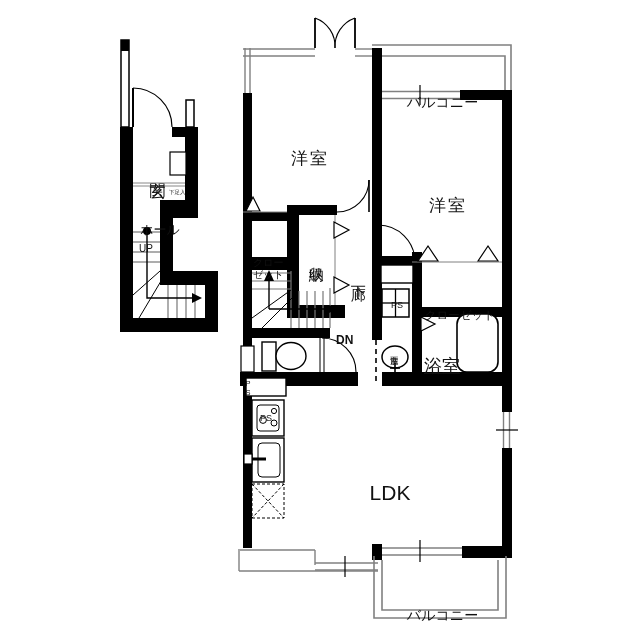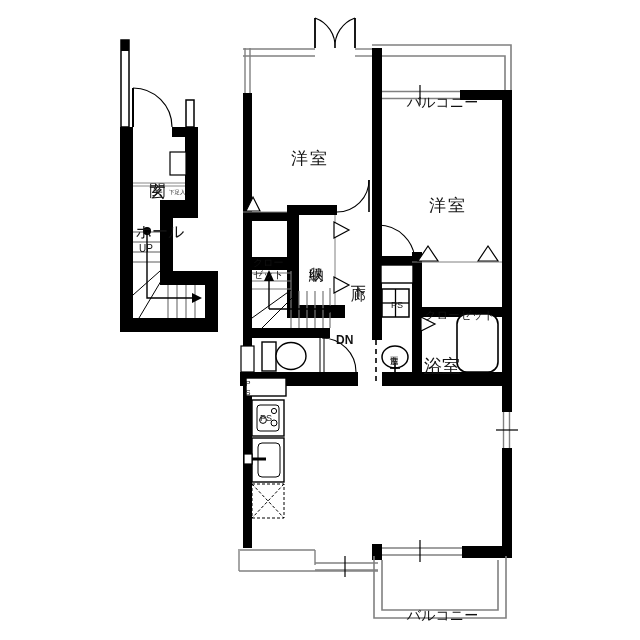--- a/index.html
+++ b/index.html
@@ -245,34 +245,35 @@
 
     <g stroke="#808080" stroke-width="1.6" fill="none">
       <path d="M374,556 V618 H506 V556"></path>
       <path d="M382,560 V610 H498 V560"></path>
     </g>
   </g>
 </svg>
 
   <div class="lbl v" style="left:148px;top:138px;font-size:16px;letter-spacing:1px;">玄関</div>
   <div class="lbl" style="left:169px;top:158px;font-size:5.5px;">下足入</div>
-  <div class="lbl c" style="left:134px;top:192px;width:52px;font-size:16px;">ホール</div>
+  <div class="lbl c" style="left:134px;top:192px;width:52px;font-size:13px;">ホール</div>
   <div class="lbl" style="left:139px;top:212px;font-size:10px;font-weight:normal;">UP</div>
 
   <div class="lbl c" style="left:275px;top:118px;width:70px;font-size:17px;letter-spacing:2px;">洋室</div>
   <div class="lbl c" style="left:390px;top:63px;width:105px;font-size:14px;">バルコニー</div>
   <div class="lbl c" style="left:413px;top:165px;width:70px;font-size:17px;letter-spacing:2px;">洋室</div>
 
   <div class="lbl" style="left:253px;top:226px;width:34px;font-size:10px;white-space:normal;line-height:1.2;">クローゼット</div>
   <div class="lbl v" style="left:308px;top:224px;font-size:15px;">収納</div>
   <div class="lbl v" style="left:350px;top:243px;font-size:15px;">廊下</div>
 
   <div class="lbl c" style="left:381px;top:269px;width:32px;font-size:9px;">PS</div>
   <div class="lbl c" style="left:416px;top:278px;width:88px;font-size:11.5px;">クローゼット</div>
   <div class="lbl v" style="left:389px;top:319px;font-size:8px;">洗面室</div>
   <div class="lbl" style="left:424px;top:325px;font-size:18px;text-decoration:underline;">浴室</div>
 
   <div class="lbl" style="left:336px;top:303px;font-size:12px;font-weight:bold;">DN</div>
   <div class="lbl v" style="left:243px;top:348px;font-size:7.5px;">PS</div>
   <div class="lbl c" style="left:246px;top:382px;width:40px;font-size:9px;">PS</div>
 
+  <div class="lbl c" style="left:355px;top:450px;width:70px;font-size:21px;">LDK</div>
   <div class="lbl c" style="left:390px;top:576px;width:105px;font-size:14px;">バルコニー</div>
 </div>
 
 </body></html>

